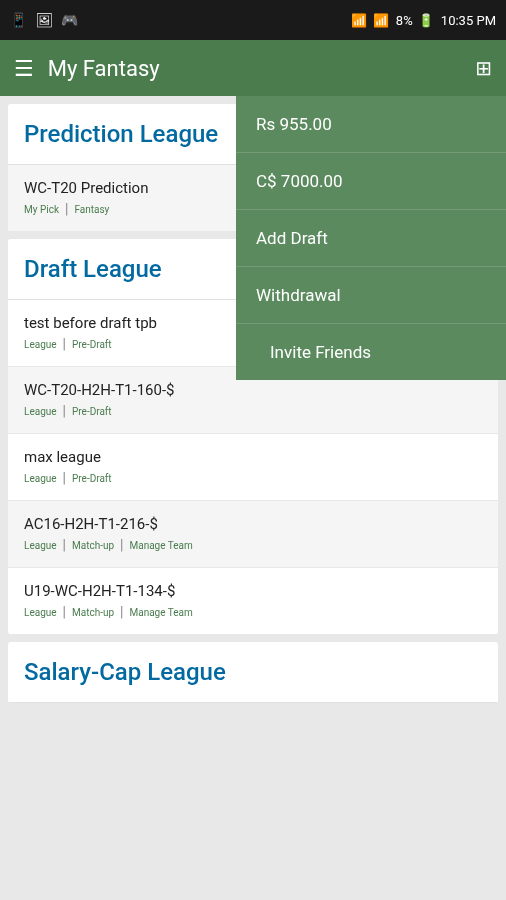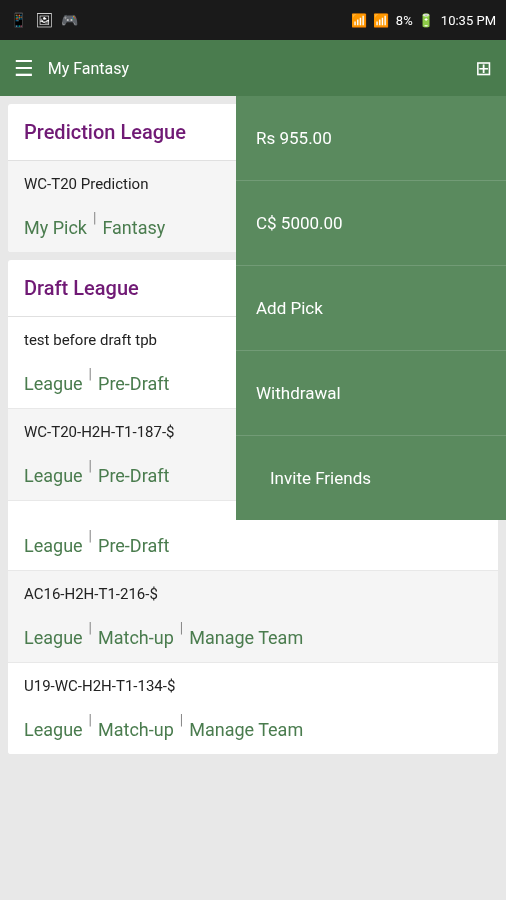--- a/index.html
+++ b/index.html
@@ -54,21 +54,21 @@
       align-items: center;
       gap: 14px;
     }
     .hamburger {
       color: white;
       font-size: 22px;
       cursor: pointer;
     }
     .top-title {
       color: white;
-      font-size: 16px;
+      font-size: 22px;
       font-weight: 400;
     }
     .grid-icon {
       color: white;
       font-size: 20px;
     }
 
     
     .main-content {
       width: 100%;
@@ -81,21 +81,21 @@
     
     .dropdown-overlay {
       position: absolute;
       top: 0;
       right: 0;
       width: 270px;
       background: #5a8a5e;
       z-index: 10;
     }
     .dropdown-item {
-      padding: 32px 20px;
+      padding: 18px 20px;
       color: white;
       font-size: 17px;
       border-bottom: 1px solid rgba(255,255,255,0.15);
       cursor: pointer;
     }
     .dropdown-item:last-child {
       border-bottom: none;
       margin-left: 14px;
     }
 
@@ -105,22 +105,22 @@
       margin: 8px;
       border-radius: 3px;
       overflow: hidden;
     }
 
     .section-header {
       padding: 16px 16px;
       border-bottom: 1px solid #e0e0e0;
     }
     .section-title {
-      font-size: 20px;
-      color: #701a75;
+      font-size: 24px;
+      color: #0369a1;
       font-weight: 500;
     }
 
     .league-item {
       padding: 14px 16px;
       border-bottom: 1px solid #e8e8e8;
       background: white;
     }
     .league-item:last-child {
       border-bottom: none;
@@ -131,23 +131,22 @@
       font-weight: 400;
       margin-bottom: 4px;
     }
     .league-links {
       display: flex;
       gap: 0;
       align-items: center;
     }
     .league-link {
       color: #4a7c4e;
-      font-size: 18px;
+      font-size: 10px;
       cursor: pointer;
-      margin-top: 20px;
     }
     .league-separator {
       color: #888;
       margin: 0 6px;
       font-size: 14px;
     }
 
     
     .league-item-wct20 {
       background: #f5f5f5;
@@ -176,22 +175,22 @@
     <span class="hamburger">☰</span>
     <span class="top-title">My Fantasy</span>
   </div>
   <span class="grid-icon">⊞</span>
 </div>
 
 <div class="main-content">
 
   <div class="dropdown-overlay">
     <div class="dropdown-item">Rs 955.00</div>
-    <div class="dropdown-item">C$ 5000.00</div>
-    <div class="dropdown-item">Add Pick</div>
+    <div class="dropdown-item">C$ 7000.00</div>
+    <div class="dropdown-item">Add Draft</div>
     <div class="dropdown-item">Withdrawal</div>
     <div class="dropdown-item">Invite Friends</div>
   </div>
 
   <div class="section-card" style="margin-top: 8px; width: calc(100% - 16px);">
     <div class="section-header">
       <span class="section-title">Prediction League</span>
     </div>
 
     <div class="league-item league-item-wct20">
@@ -212,29 +211,30 @@
     <div class="league-item">
       <div class="league-name">test before draft tpb</div>
       <div class="league-links">
         <span class="league-link">League</span>
         <span class="league-separator">|</span>
         <span class="league-link">Pre-Draft</span>
       </div>
     </div>
 
     <div class="league-item" style="background:#f5f5f5;">
-      <div class="league-name">WC-T20-H2H-T1-187-$</div>
+      <div class="league-name">WC-T20-H2H-T1-160-$</div>
       <div class="league-links">
         <span class="league-link">League</span>
         <span class="league-separator">|</span>
         <span class="league-link">Pre-Draft</span>
       </div>
     </div>
 
     <div class="league-item">
+      <div class="league-name">max league</div>
       <div class="league-links">
         <span class="league-link">League</span>
         <span class="league-separator">|</span>
         <span class="league-link">Pre-Draft</span>
       </div>
     </div>
 
     <div class="league-item" style="background:#f5f5f5;">
       <div class="league-name">AC16-H2H-T1-216-$</div>
       <div class="league-links">
@@ -251,14 +251,19 @@
       <div class="league-links">
         <span class="league-link">League</span>
         <span class="league-separator">|</span>
         <span class="league-link">Match-up</span>
         <span class="league-separator">|</span>
         <span class="league-link">Manage Team</span>
       </div>
     </div>
   </div>
 
+  <div class="section-card" style="width: calc(100% - 16px); min-height: 60px;">
+    <div class="section-header">
+      <span class="section-title">Salary-Cap League</span>
+    </div>
+  </div>
 
 </div>
 
 </body></html>

